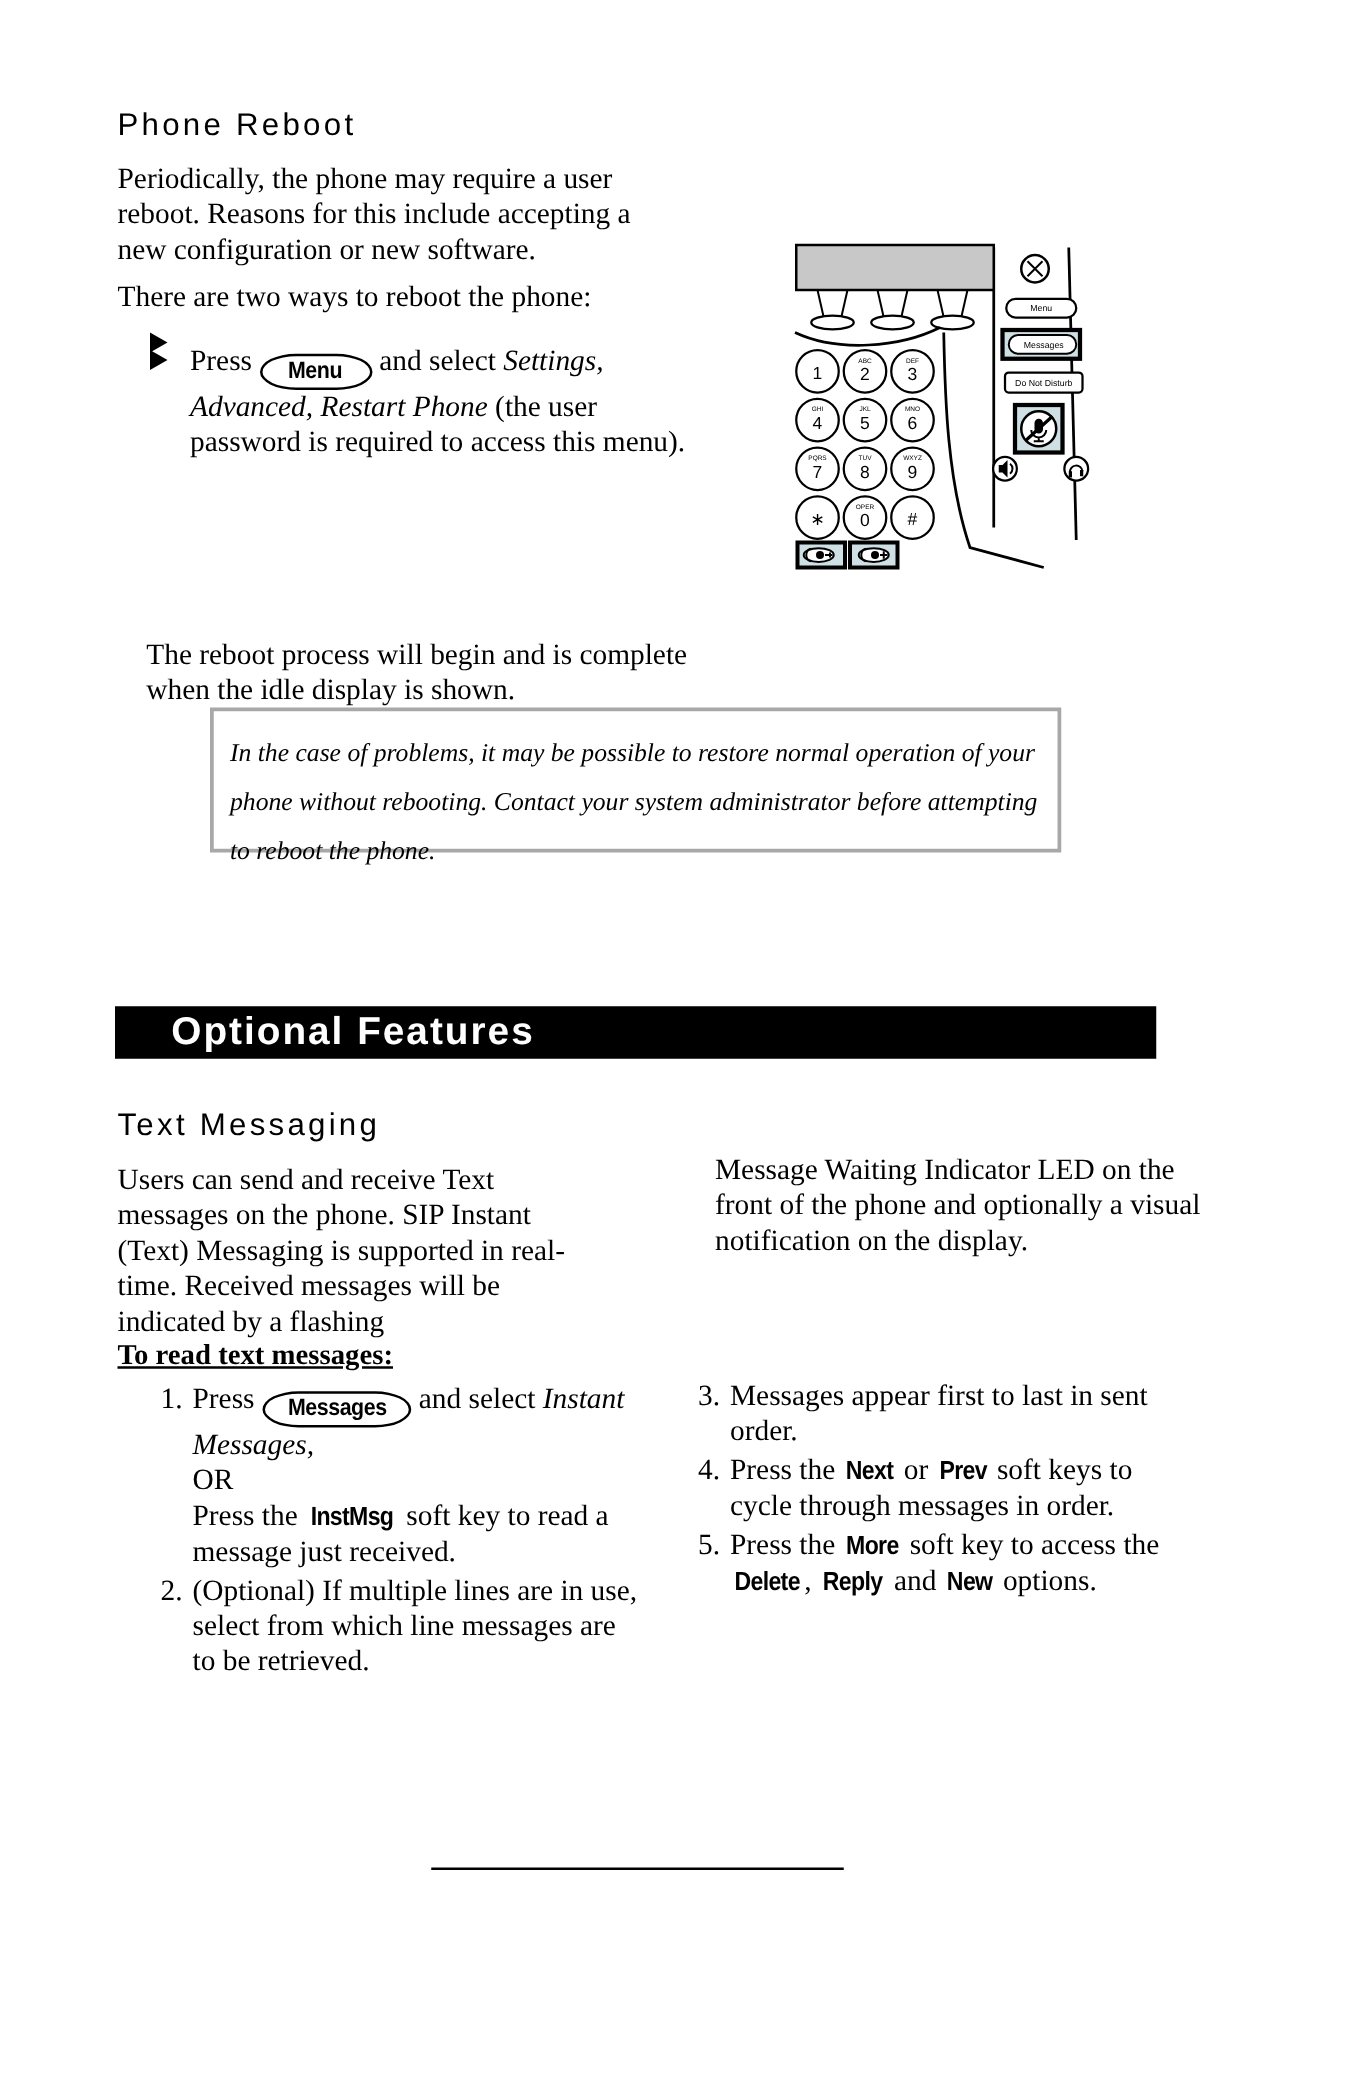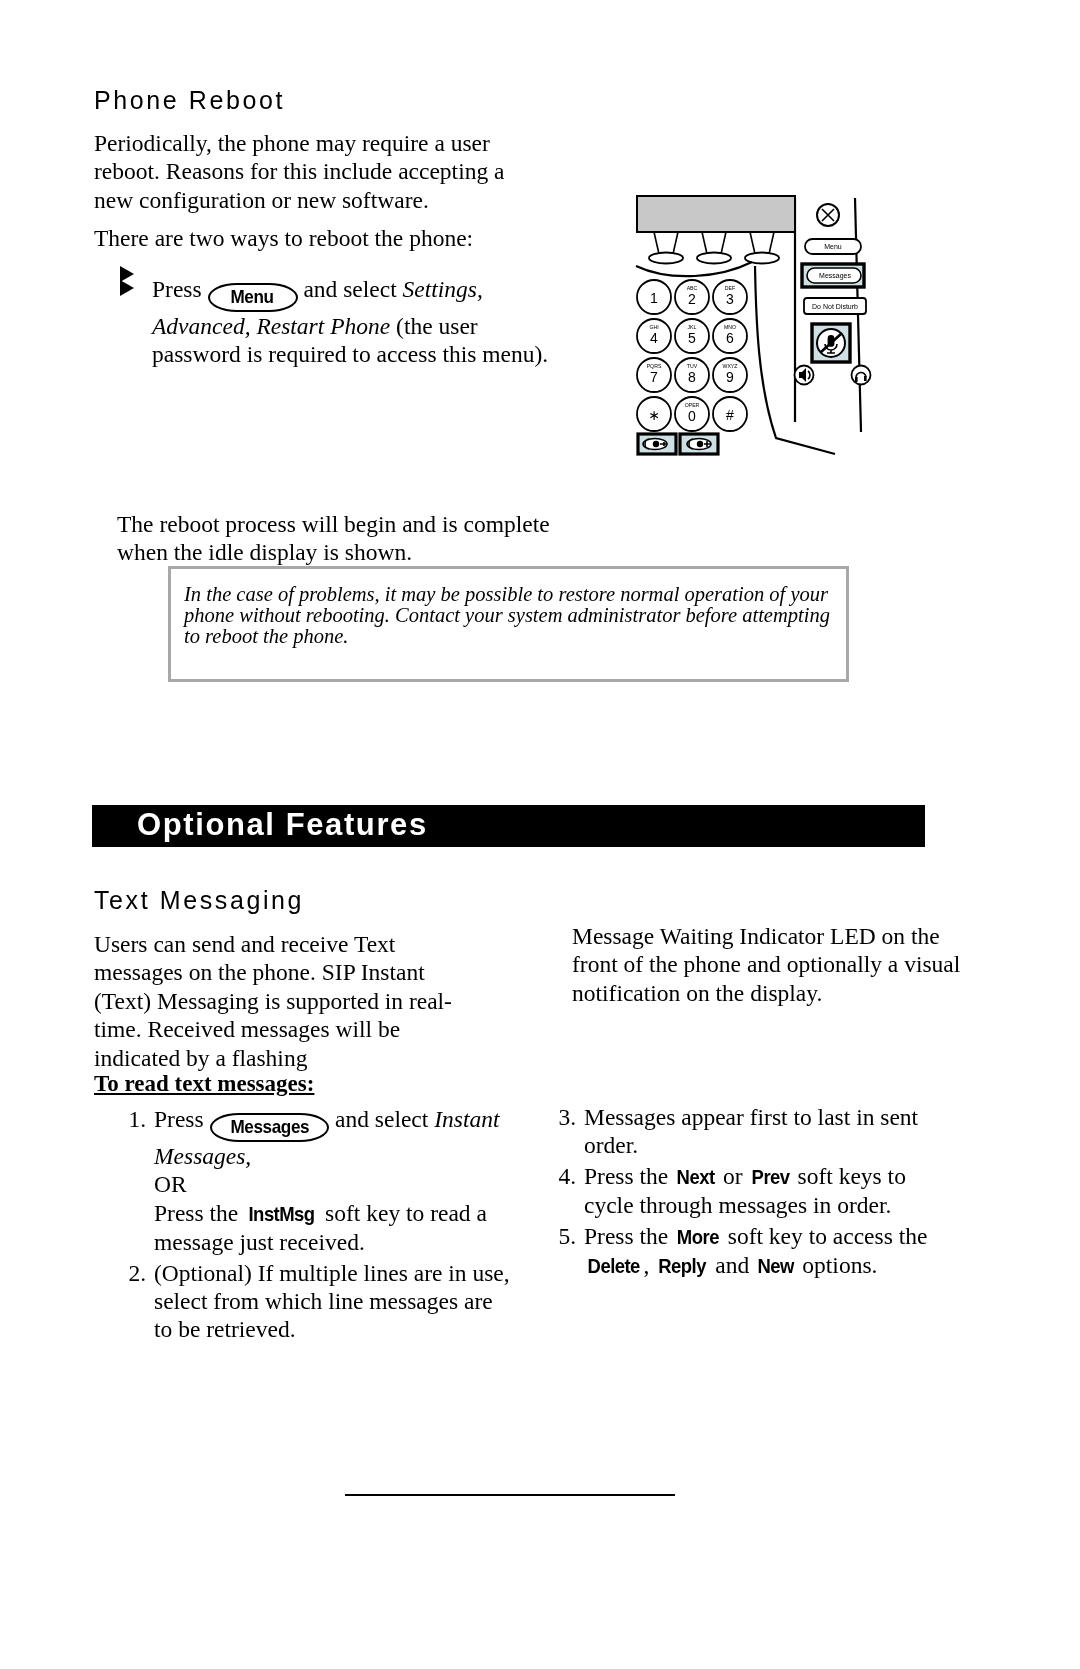--- a/index.html
+++ b/index.html
@@ -86,21 +86,21 @@
   
   #note-box {
     position: absolute; left: 168px; top: 566px;
     width: 681px; height: 116px;
     border: 3px solid #a8a8a8;
     background: #ffffff;
     box-sizing: border-box;
   }
   #note-box .note-text {
     position: absolute; left: 13px; top: 15px; width: 651px;
-    font-style: italic; font-size: 20.5px; line-height: 21px;
+    font-style: italic; font-size: 20.5px; line-height: 39px;
   }
 
   
   #optional-features-banner {
     position: absolute; left: 92px; top: 805px;
     width: 833px; height: 42px;
     background: #000000;
   }
   #optional-features-banner .banner-label {
     position: absolute; left: 45px; top: 2px;

